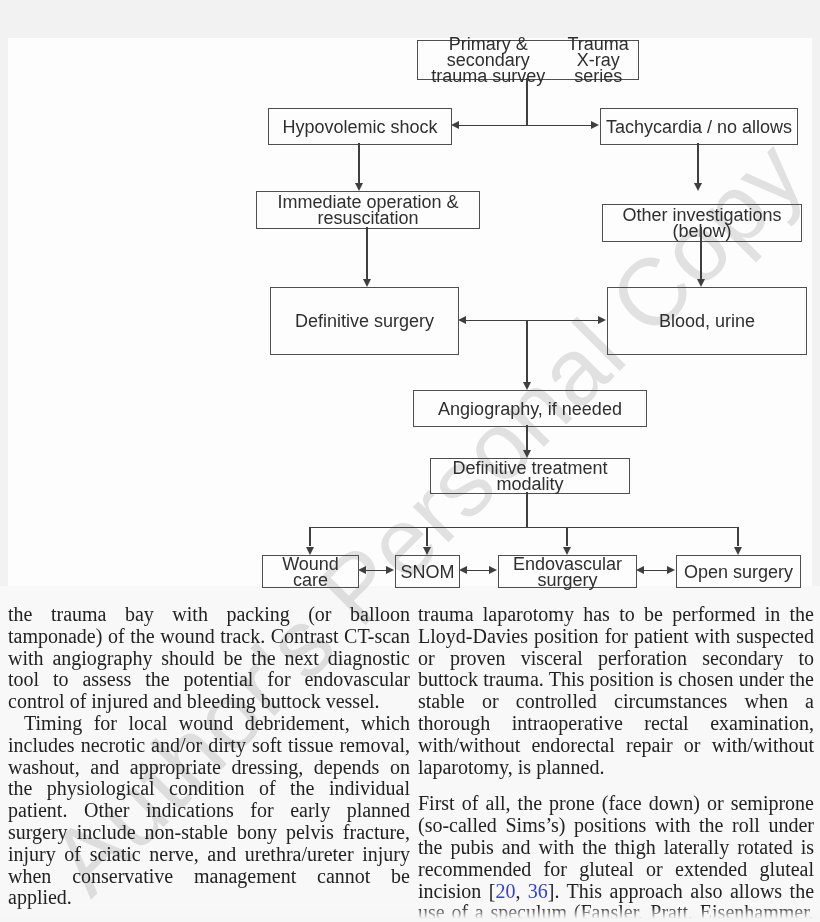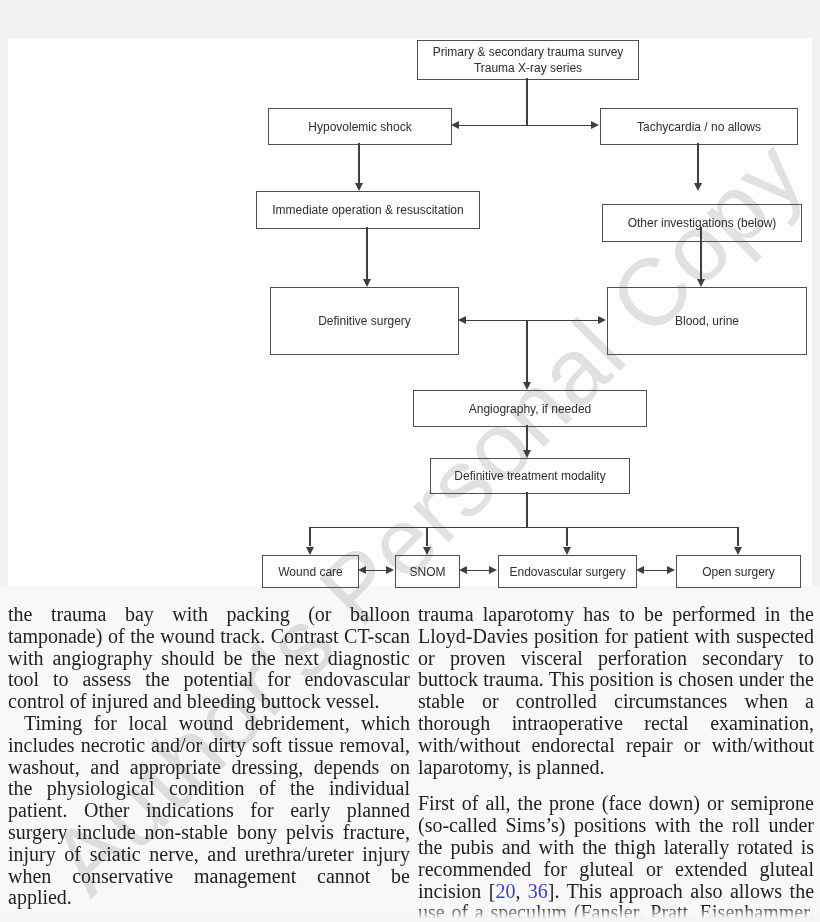--- a/index.html
+++ b/index.html
@@ -13,22 +13,22 @@
   #watermark{
     position:absolute;left:-53px;top:457px;width:960px;height:120px;
     display:flex;align-items:center;justify-content:center;
     transform:rotate(-45deg);
     font-family:"Liberation Sans", sans-serif;
     font-size:95px;letter-spacing:1px;white-space:nowrap;
     color:rgba(128,128,128,0.22);z-index:2;pointer-events:none;
   }
   .fnode{
     position:absolute;border:1px solid #4f4f4f;background:transparent;
-    display:flex;flex-direction:column;align-items:center;justify-content:center;
-    font-family:"Liberation Sans", sans-serif;font-size:12px;line-height:16px;
+    display:flex;flex-direction:row;align-items:center;justify-content:center;
+    font-family:"Liberation Sans", sans-serif;font-size:18px;line-height:16px;
     color:#2f2f2f;text-align:center;z-index:3;
   }
   .fnode .cell{width:100%;flex:1;display:flex;align-items:center;justify-content:center}
   .fnode .cell + .cell{border-top:4px solid #ef4444}
   .ln{position:absolute;background:#3f3f3f;z-index:3}
   .ah{position:absolute;width:0;height:0;z-index:3}
   .ah.d{border-left:4.5px solid transparent;border-right:4.5px solid transparent;border-top:8px solid #3f3f3f}
   .ah.l{border-top:4.5px solid transparent;border-bottom:4.5px solid transparent;border-right:8px solid #3f3f3f}
   .ah.r{border-top:4.5px solid transparent;border-bottom:4.5px solid transparent;border-left:8px solid #3f3f3f}
   .col{position:absolute;z-index:3;font-size:20px;line-height:21.8px;color:#222;text-align:justify}

